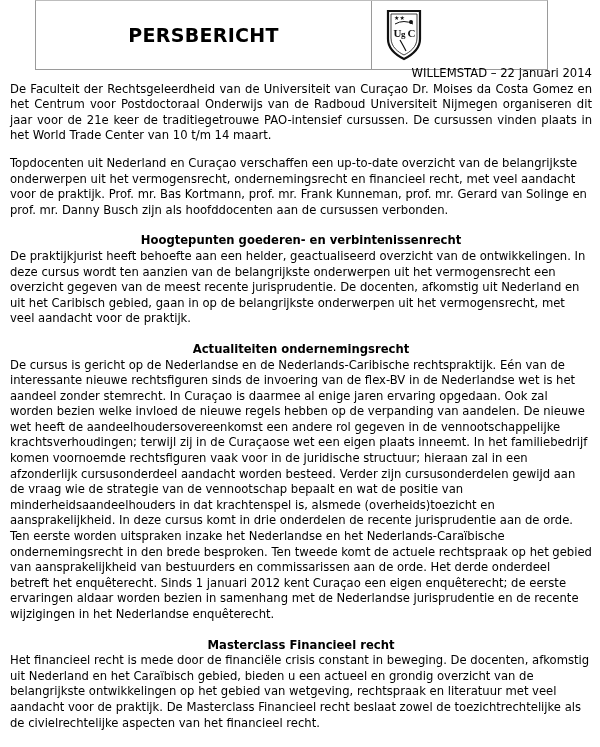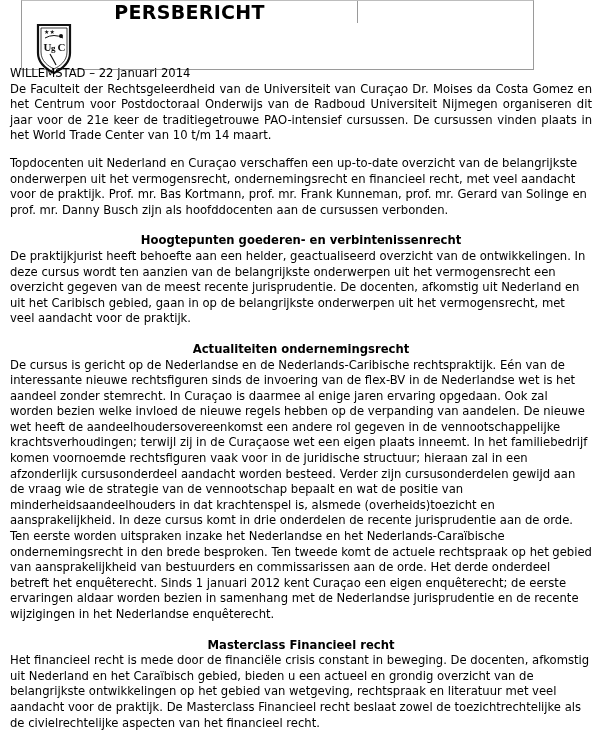--- a/index.html
+++ b/index.html
@@ -1,28 +1,28 @@
 <!DOCTYPE html>
 <html><head>
 <meta charset="utf-8">
 <style>
   html, body { margin:0; padding:0; background:#ffffff; }
   body { width:600px; height:747px; overflow:hidden; position:relative;
          font-family:"DejaVu Sans", "Liberation Sans", sans-serif; color:#000; }
-  .header-box { position:absolute; left:21px; top:0; width:513px; height:70px;
-                border:1px solid #9a9a9a; border-top:1px solid #bdbdbd; box-sizing:border-box; display:flex;flex-direction:column; }
+  .header-box { position:absolute; left:35px; top:0; width:513px; height:70px;
+                border:1px solid #9a9a9a; border-top:1px solid #bdbdbd; box-sizing:border-box; display:flex; }
   .header-left { width:335px; border-right:1px solid #9a9a9a; display:flex; align-items:center; justify-content:center; }
   .header-title { font-family:"DejaVu Sans", sans-serif; font-weight:bold; font-size:19px; letter-spacing:0.3px; }
   .header-right { flex:1; display:flex; align-items:center; padding-left:14px; }
   .shield { width:36px; height:52px; margin-right:9px; }
   .logo-text { font-family:"Liberation Serif", "DejaVu Serif", serif; line-height:1; }
   .logo-line1, .logo-line2 { font-size:15.5px; letter-spacing:0.3px; display:block; }
   .logo-line3 { font-size:5px; display:block; margin-top:3px; letter-spacing:0.1px; }
   .content { position:absolute; left:10px; top:66px; width:582px; font-size:11.6px; line-height:15.6px; }
-  .dateline { margin:0; }
+  .dateline { margin:0;text-align:right; }
   .event-title { text-align:center; font-weight:bold; font-size:11.6px; margin:15px 0 17px 0; }
   .event-title sup { font-size:7px; vertical-align:5px; }
   .lead { font-weight:normal; text-align:justify; margin:0 0 2px 0; }
   p { margin:12px 0 15px 0; }
   .section-heading { font-weight:bold; display:block;text-align:center; }
   .body-text { display:block; }
 </style>
 </head>
 <body>
 

